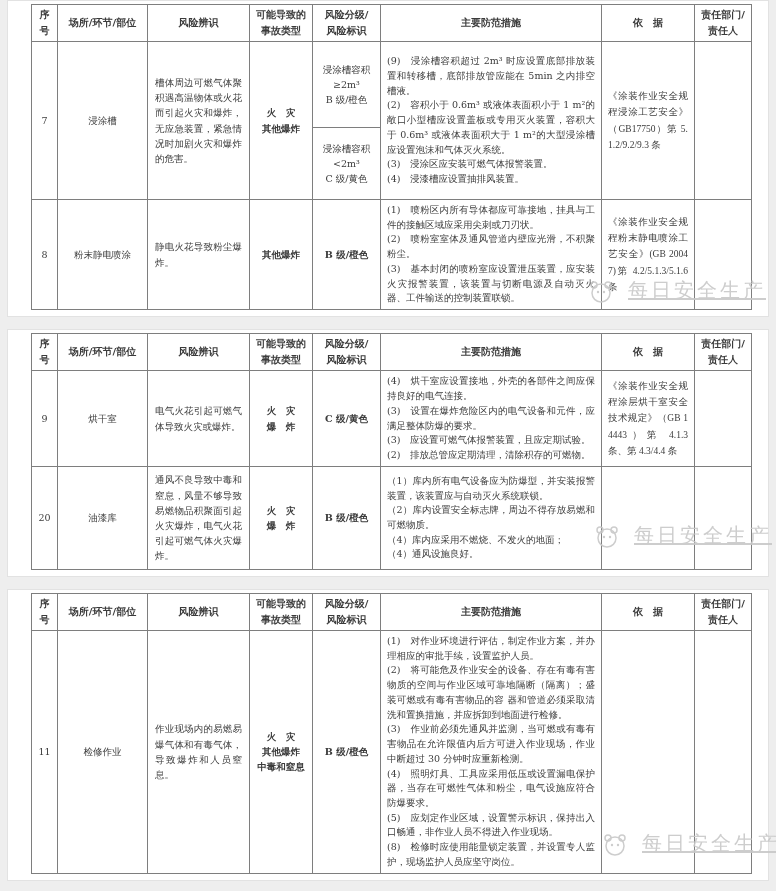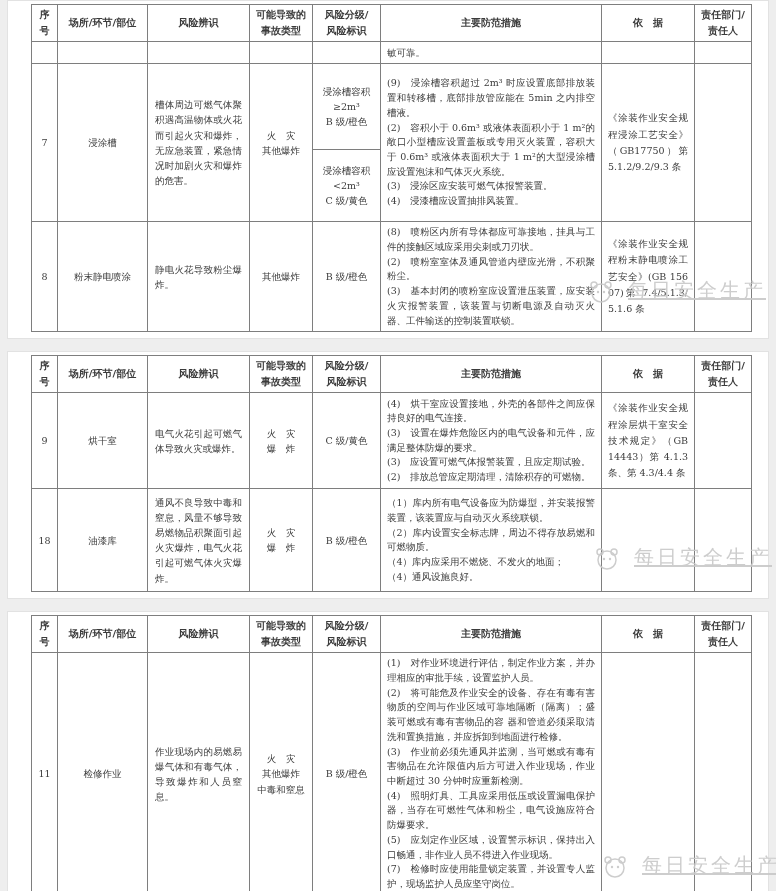--- a/index.html
+++ b/index.html
@@ -6,25 +6,25 @@
   html,body { margin:0; padding:0; }
   body { font-family: "DejaVu Serif", serif; color:#3b3b3b; background:#eeeeee; }
   .page { position:relative; width:776px; height:891px; background:#eeeeee; overflow:hidden; }
   .card { position:relative; background:#ffffff; border:1px solid #e2e2e2; margin:0 7px; padding:3px 14px 6px 23px; }
   .card.gap { margin-top:12px; }
   table { border-collapse:collapse; table-layout:fixed; width:720px; }
   th, td { border:1px solid #7e7e7e; padding:2px 3px; text-align:center; vertical-align:middle;
            font-size:9.5px; line-height:1.6; word-break:break-all; }
   th { font-size:10px; font-weight:bold; height:36px; white-space:pre-line; padding:2px 1px; }
   td.cont { height:12px; }
-  .pre { white-space:pre-line; }
+  .pre { white-space:pre-line;font-weight:bold; }
   td.risk { text-align:justify; padding:3px 7px; }
   td.measures { text-align:left; padding:3px 6px; vertical-align:middle; }
   td.measures div { text-align:justify; line-height:1.55; }
-  td.basis { text-align:justify; padding:3px 6px; line-height:1.7; }
+  td.basis { text-align:justify; padding:3px 6px; line-height:1.7;font-family:Liberation Serif, serif; }
   td.split-cell { padding:0; }
   .split-top { min-height:86px; display:flex; align-items:center; justify-content:center;
                border-bottom:1px solid #7e7e7e; white-space:pre-line; }
   .split-bottom { min-height:71px; display:flex; align-items:center; justify-content:center; white-space:pre-line; }
   tr.r9 td { height:96px; }
   tr.r10 td { height:103px; }
   tr.r8 td { height:104px; }
   .watermark { position:absolute; display:flex; align-items:center; gap:14px; pointer-events:none;
                color:#c8c8c8; font-size:20px; letter-spacing:3px; white-space:nowrap; opacity:.9;text-decoration:underline; }
   .wm-logo svg { display:block; }
@@ -60,30 +60,20 @@
           <th>风险分级/
 风险标识</th>
           <th>主要防范措施</th>
           <th>依　据</th>
           <th>责任部门/
 责任人</th>
         </tr>
       </thead>
       <tbody>
         <tr>
-          <td class="cont"></td>
-          <td class="cont"></td>
-          <td class="cont"></td>
-          <td class="cont"></td>
-          <td class="cont"></td>
-          <td class="cont measures">敏可靠。</td>
-          <td class="cont"></td>
-          <td class="cont"></td>
-        </tr>
-        <tr>
           <td>7</td>
           <td>浸涂槽</td>
           <td class="risk">槽体周边可燃气体聚积遇高温物体或火花而引起火灾和爆炸，无应急装置，紧急情况时加剧火灾和爆炸的危害。</td>
           <td class="pre">火　灾
 其他爆炸</td>
           <td class="split-cell">
             <div class="split-top">浸涂槽容积
 ≥2m³
 B 级/橙色</div>
             <div class="split-bottom">浸涂槽容积
@@ -99,25 +89,25 @@
           <td class="basis">《涂装作业安全规程浸涂工艺安全》（GB17750）第 5.1.2/9.2/9.3 条</td>
           <td></td>
         </tr>
         <tr class="r8">
           <td>8</td>
           <td>粉末静电喷涂</td>
           <td class="risk">静电火花导致粉尘爆炸。</td>
           <td class="pre">其他爆炸</td>
           <td class="pre">B 级/橙色</td>
           <td class="measures">
-            <div>(8)　喷粉区内所有导体都应可靠接地，挂具与工件的接触区域应采用尖刺或刀刃状。</div>
+            <div>(1)　喷粉区内所有导体都应可靠接地，挂具与工件的接触区域应采用尖刺或刀刃状。</div>
             <div>(2)　喷粉室室体及通风管道内壁应光滑，不积聚粉尘。</div>
             <div>(3)　基本封闭的喷粉室应设置泄压装置，应安装火灾报警装置，该装置与切断电源及自动灭火器、工件输送的控制装置联锁。</div>
           </td>
-          <td class="basis">《涂装作业安全规程粉末静电喷涂工艺安全》(GB 15607)第 7.4/5.1.3/5.1.6 条</td>
+          <td class="basis">《涂装作业安全规程粉末静电喷涂工艺安全》(GB 20047)第 4.2/5.1.3/5.1.6 条</td>
           <td></td>
         </tr>
       </tbody>
     </table>
     <div class="watermark wm1">
       <span class="wm-logo">
         <svg width="26" height="26" viewBox="0 0 26 26" fill="none">
           <circle cx="13" cy="15" r="9" stroke="#c8c8c8" stroke-width="1.5"></circle>
           <circle cx="6" cy="7" r="3" stroke="#c8c8c8" stroke-width="1.5"></circle>
           <circle cx="20" cy="7" r="3" stroke="#c8c8c8" stroke-width="1.5"></circle>
@@ -168,21 +158,21 @@
           <td class="measures">
             <div>(4)　烘干室应设置接地，外壳的各部件之间应保持良好的电气连接。</div>
             <div>(3)　设置在爆炸危险区内的电气设备和元件，应满足整体防爆的要求。</div>
             <div>(3)　应设置可燃气体报警装置，且应定期试验。</div>
             <div>(2)　排放总管应定期清理，清除积存的可燃物。</div>
           </td>
           <td class="basis">《涂装作业安全规程涂层烘干室安全技术规定》（GB 14443）第 4.1.3 条、第 4.3/4.4 条</td>
           <td></td>
         </tr>
         <tr class="r10">
-          <td>18</td>
+          <td>20</td>
           <td>油漆库</td>
           <td class="risk">通风不良导致中毒和窒息，风量不够导致易燃物品积聚面引起火灾爆炸，电气火花引起可燃气体火灾爆炸。</td>
           <td class="pre">火　灾
 爆　炸</td>
           <td class="pre">B 级/橙色</td>
           <td class="measures">
             <div>（1）库内所有电气设备应为防爆型，并安装报警装置，该装置应与自动灭火系统联锁。</div>
             <div>（2）库内设置安全标志牌，周边不得存放易燃和可燃物质。</div>
             <div>（4）库内应采用不燃烧、不发火的地面；</div>
             <div>（4）通风设施良好。</div>
@@ -242,21 +232,21 @@
           <td class="pre">火　灾
 其他爆炸
 中毒和窒息</td>
           <td class="pre">B 级/橙色</td>
           <td class="measures">
             <div>(1)　对作业环境进行评估，制定作业方案，并办理相应的审批手续，设置监护人员。</div>
             <div>(2)　将可能危及作业安全的设备、存在有毒有害物质的空间与作业区域可靠地隔断（隔离）；盛装可燃或有毒有害物品的容 器和管道必须采取清洗和置换措施，并应拆卸到地面进行检修。</div>
             <div>(3)　作业前必须先通风并监测，当可燃或有毒有害物品在允许限值内后方可进入作业现场，作业中断超过 30 分钟时应重新检测。</div>
             <div>(4)　照明灯具、工具应采用低压或设置漏电保护器，当存在可燃性气体和粉尘，电气设施应符合防爆要求。</div>
             <div>(5)　应划定作业区域，设置警示标识，保持出入口畅通，非作业人员不得进入作业现场。</div>
-            <div>(7)　检修时应使用能量锁定装置，并设置专人监护，现场监护人员应坚守岗位。</div>
+            <div>(8)　检修时应使用能量锁定装置，并设置专人监护，现场监护人员应坚守岗位。</div>
           </td>
           <td class="basis"></td>
           <td></td>
         </tr>
       </tbody>
     </table>
     <div class="watermark wm3">
       <span class="wm-logo">
         <svg width="26" height="26" viewBox="0 0 26 26" fill="none">
           <circle cx="13" cy="15" r="9" stroke="#c8c8c8" stroke-width="1.5"></circle>

